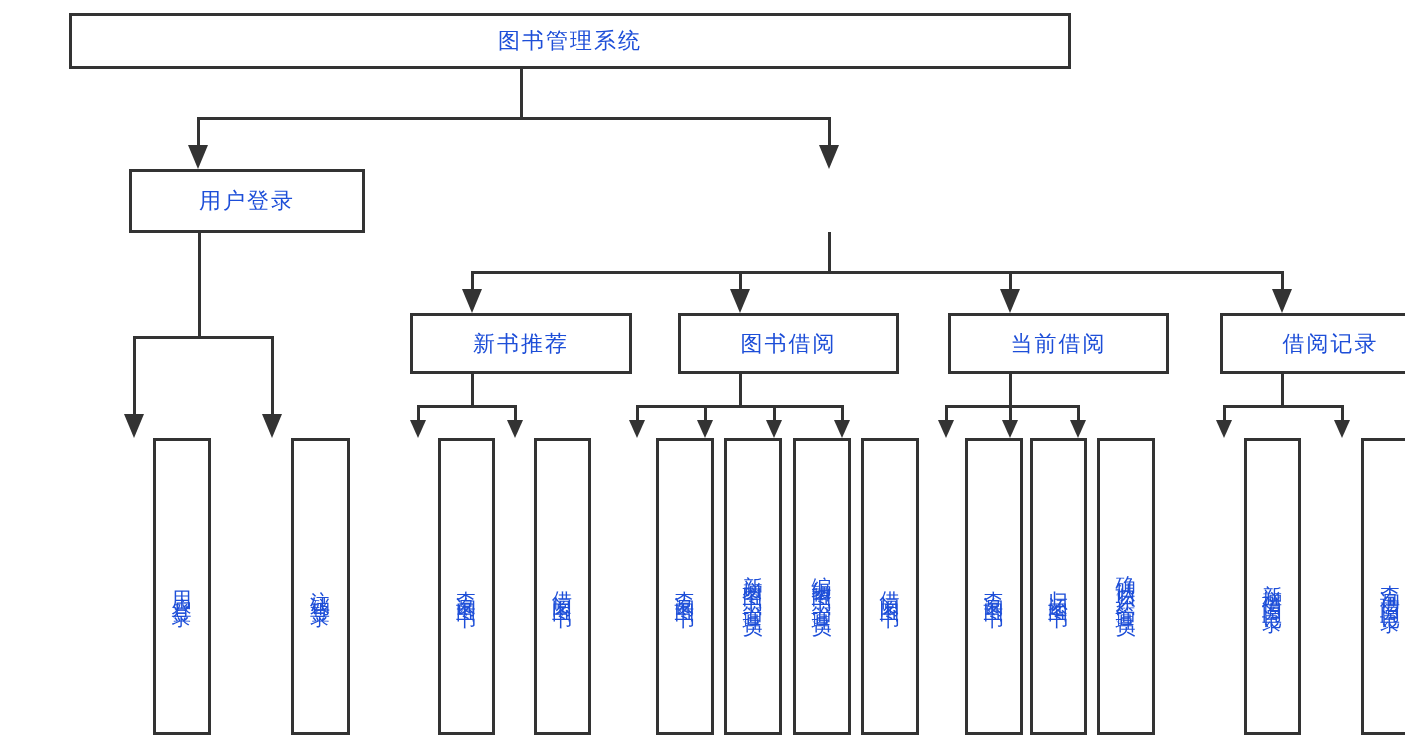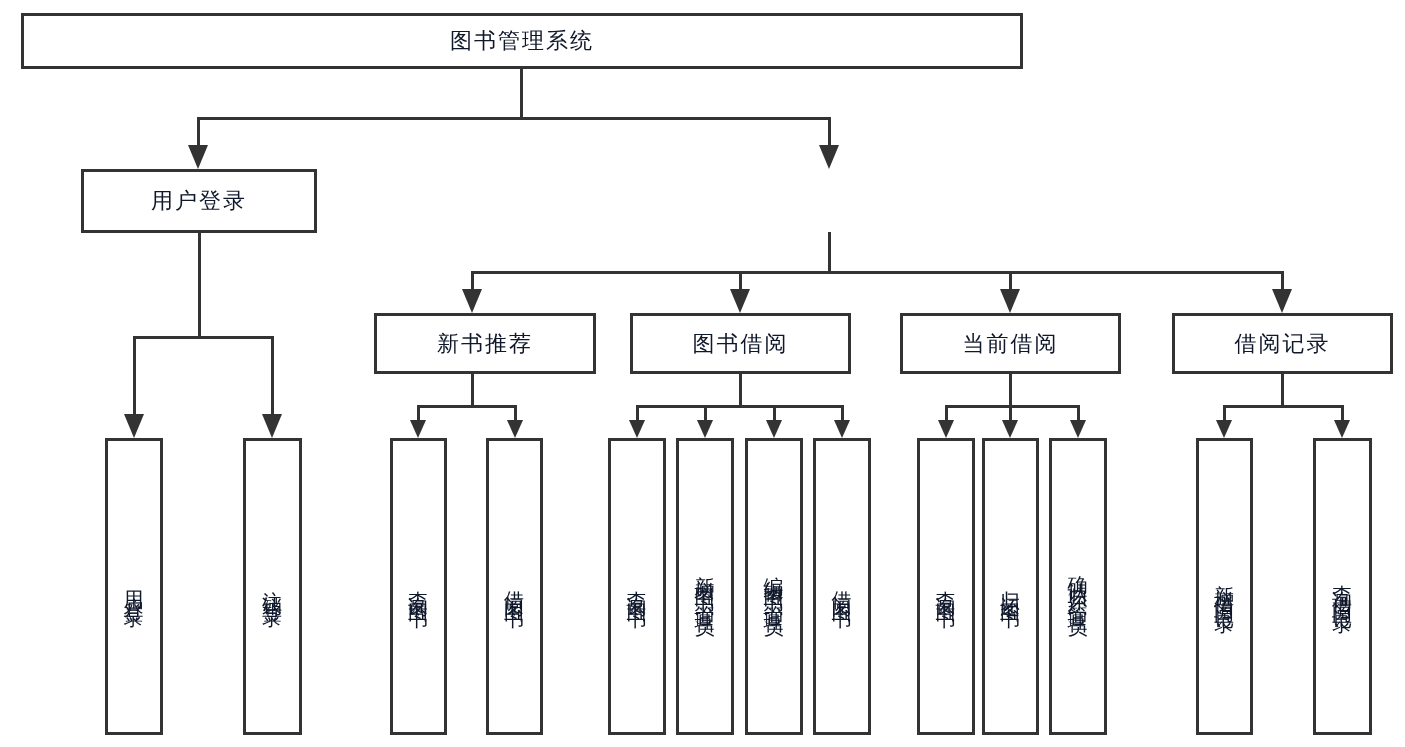--- a/index.html
+++ b/index.html
@@ -2,21 +2,21 @@
 <html><head>
 <meta charset="utf-8">
 <style>
   html,body{margin:0;padding:0;background:#ffffff;}
   .canvas{
     position:relative;width:1405px;height:747px;background:#ffffff;overflow:hidden;
     font-family:"Liberation Sans","DejaVu Sans",sans-serif;
   }
   .box{
     position:absolute;box-sizing:border-box;border:3px solid #333333;background:#ffffff;
-    display:flex;align-items:center;justify-content:center;color:#0f172a;
+    display:flex;align-items:center;justify-content:center;color:#1d4ed8;margin-left:48px;
   }
   .box.h{font-size:22px;letter-spacing:2px;white-space:nowrap;}
   .box.v{writing-mode:vertical-rl;font-size:20px;letter-spacing:6px;line-height:1;}
   .ln{position:absolute;background:#333333;}
   .ar{position:absolute;width:0;height:0;
       border-left:10px solid transparent;border-right:10px solid transparent;
       border-top:24px solid #333333;}
   .ar.small{border-left-width:8px;border-right-width:8px;border-top-width:18px;}
   .watermark{position:absolute;left:1188px;top:717px;font-size:19px;letter-spacing:1px;
       color:#b3b3b3;white-space:nowrap;z-index:5;}
@@ -28,21 +28,21 @@
 
   <div class="box h" style="left:21px;top:13px;width:1002px;height:56px;">
     <span>图书管理系统</span>
   </div>
 
   <div class="box h" style="left:81px;top:169px;width:236px;height:64px;">
     <span>用户登录</span>
   </div>
 
 
-  <div class="box h" style="left:374px;top:313px;width:222px;height:61px;">
+  <div class="box h" style="left:362px;top:313px;width:222px;height:61px;">
     <span>新书推荐</span>
   </div>
 
   <div class="box h" style="left:900px;top:313px;width:221px;height:61px;">
     <span>当前借阅</span>
   </div>
 
   <div class="box h" style="left:630px;top:313px;width:221px;height:61px;">
     <span>图书借阅</span>
   </div>

